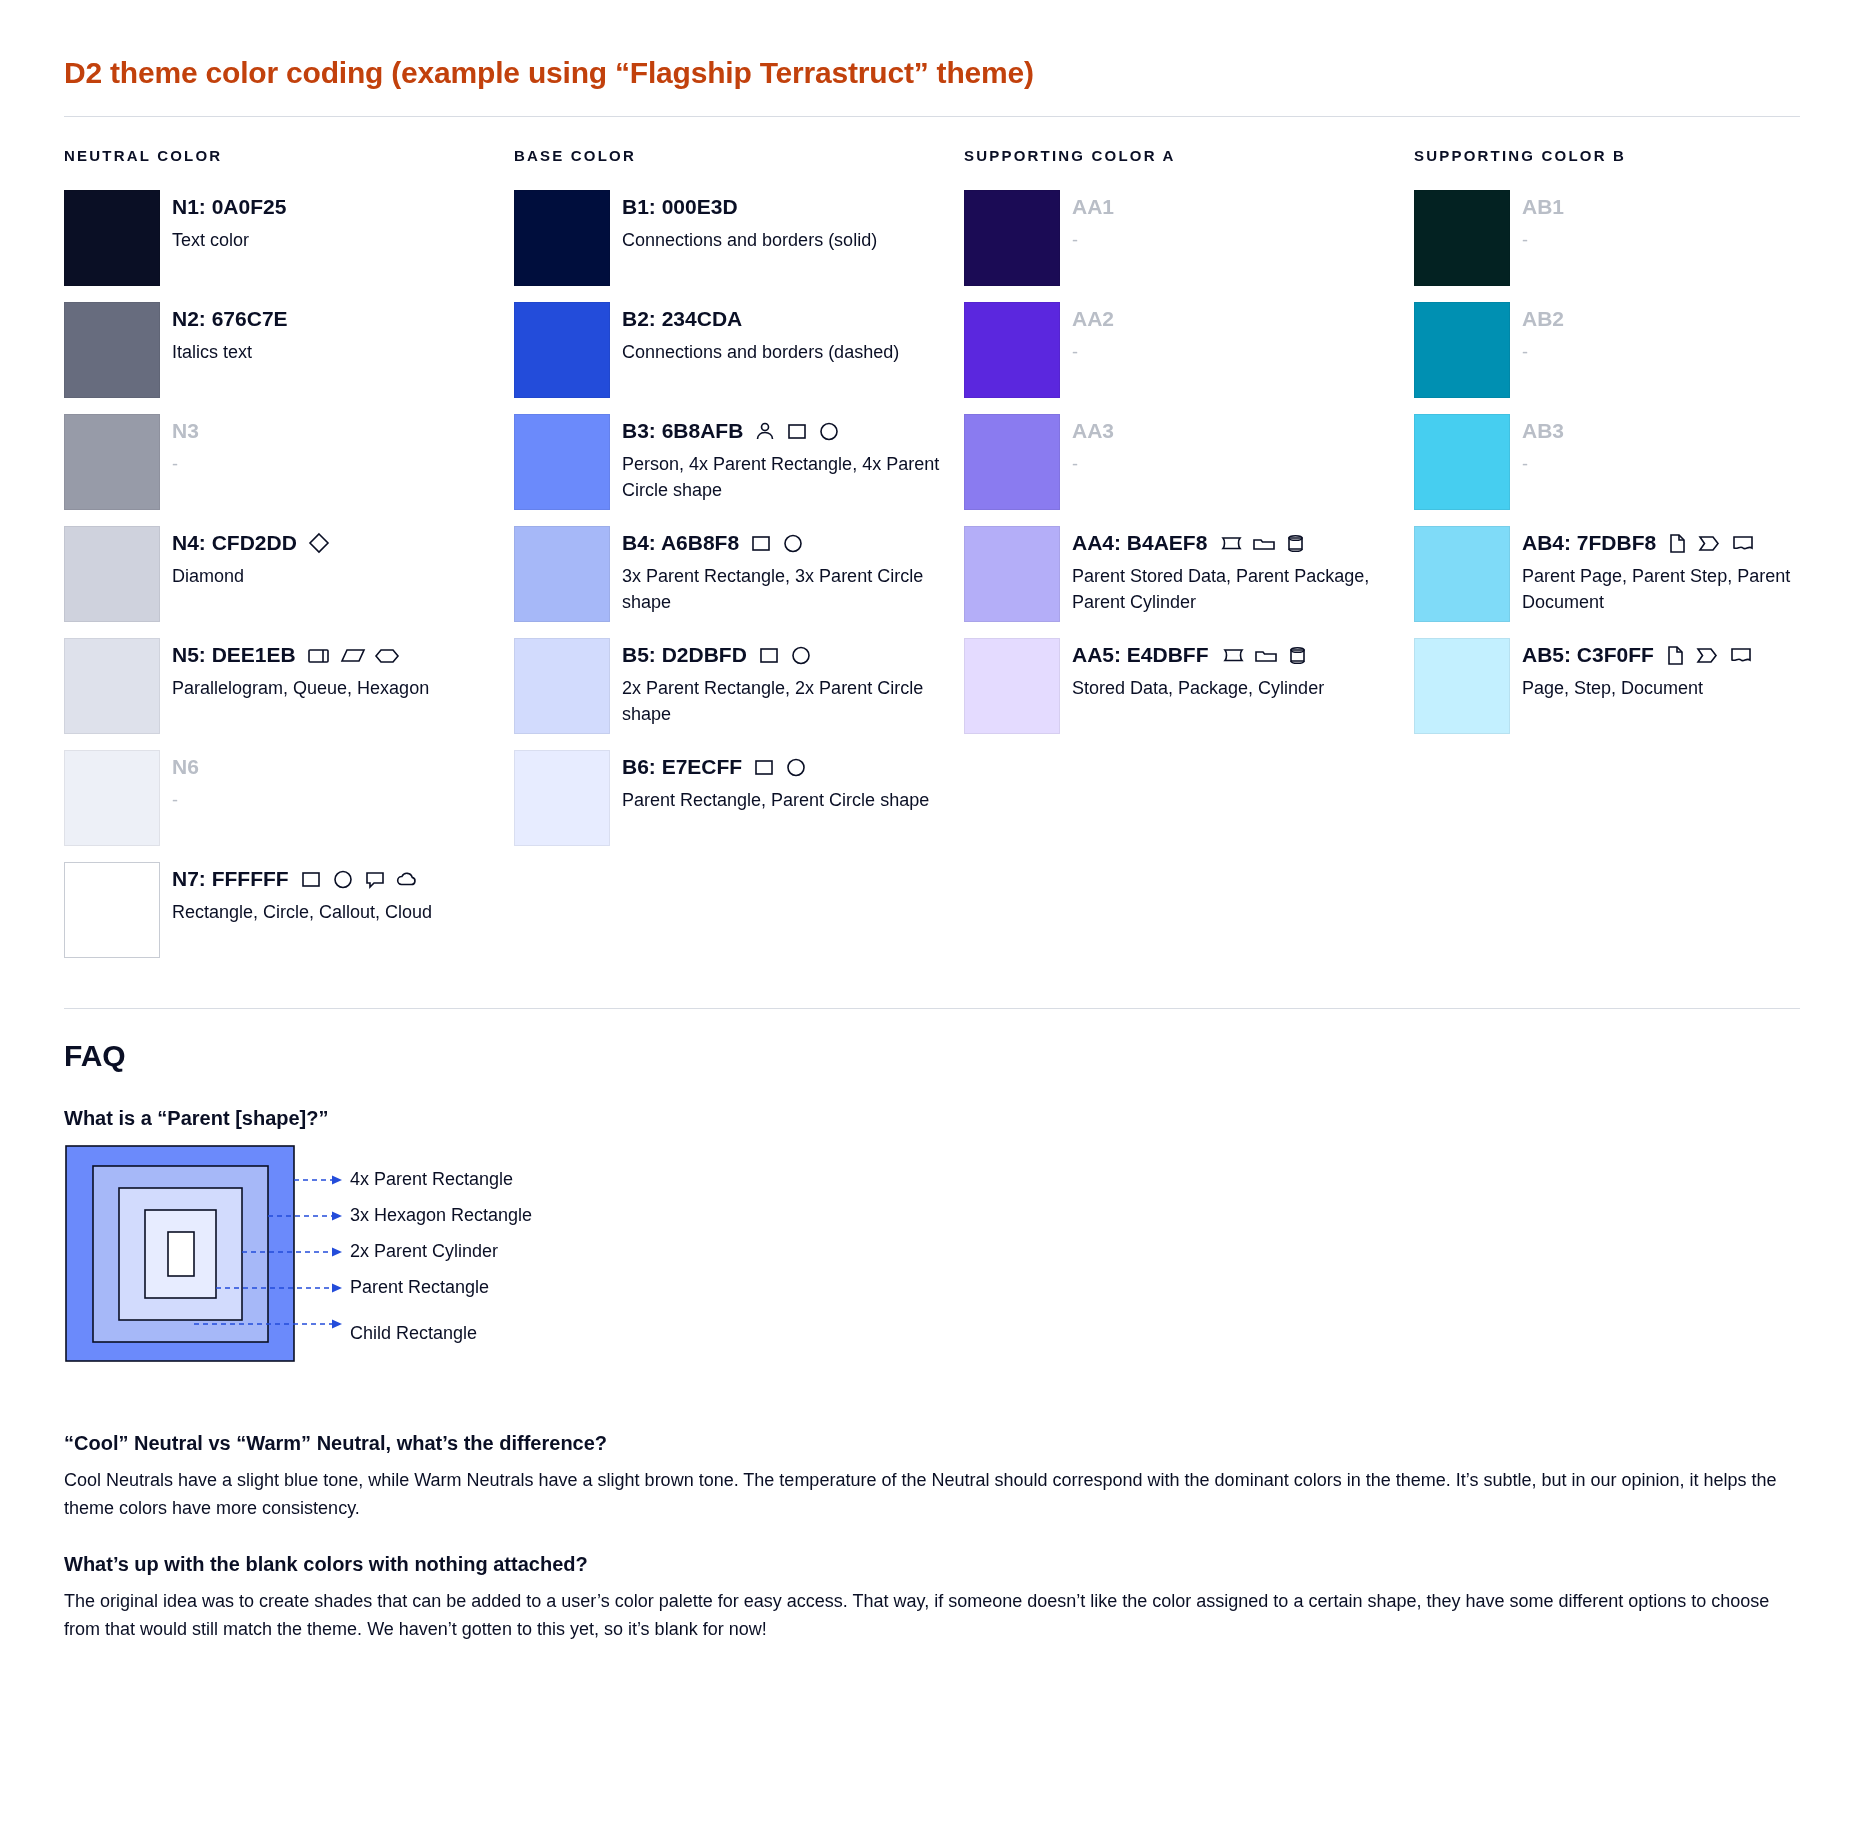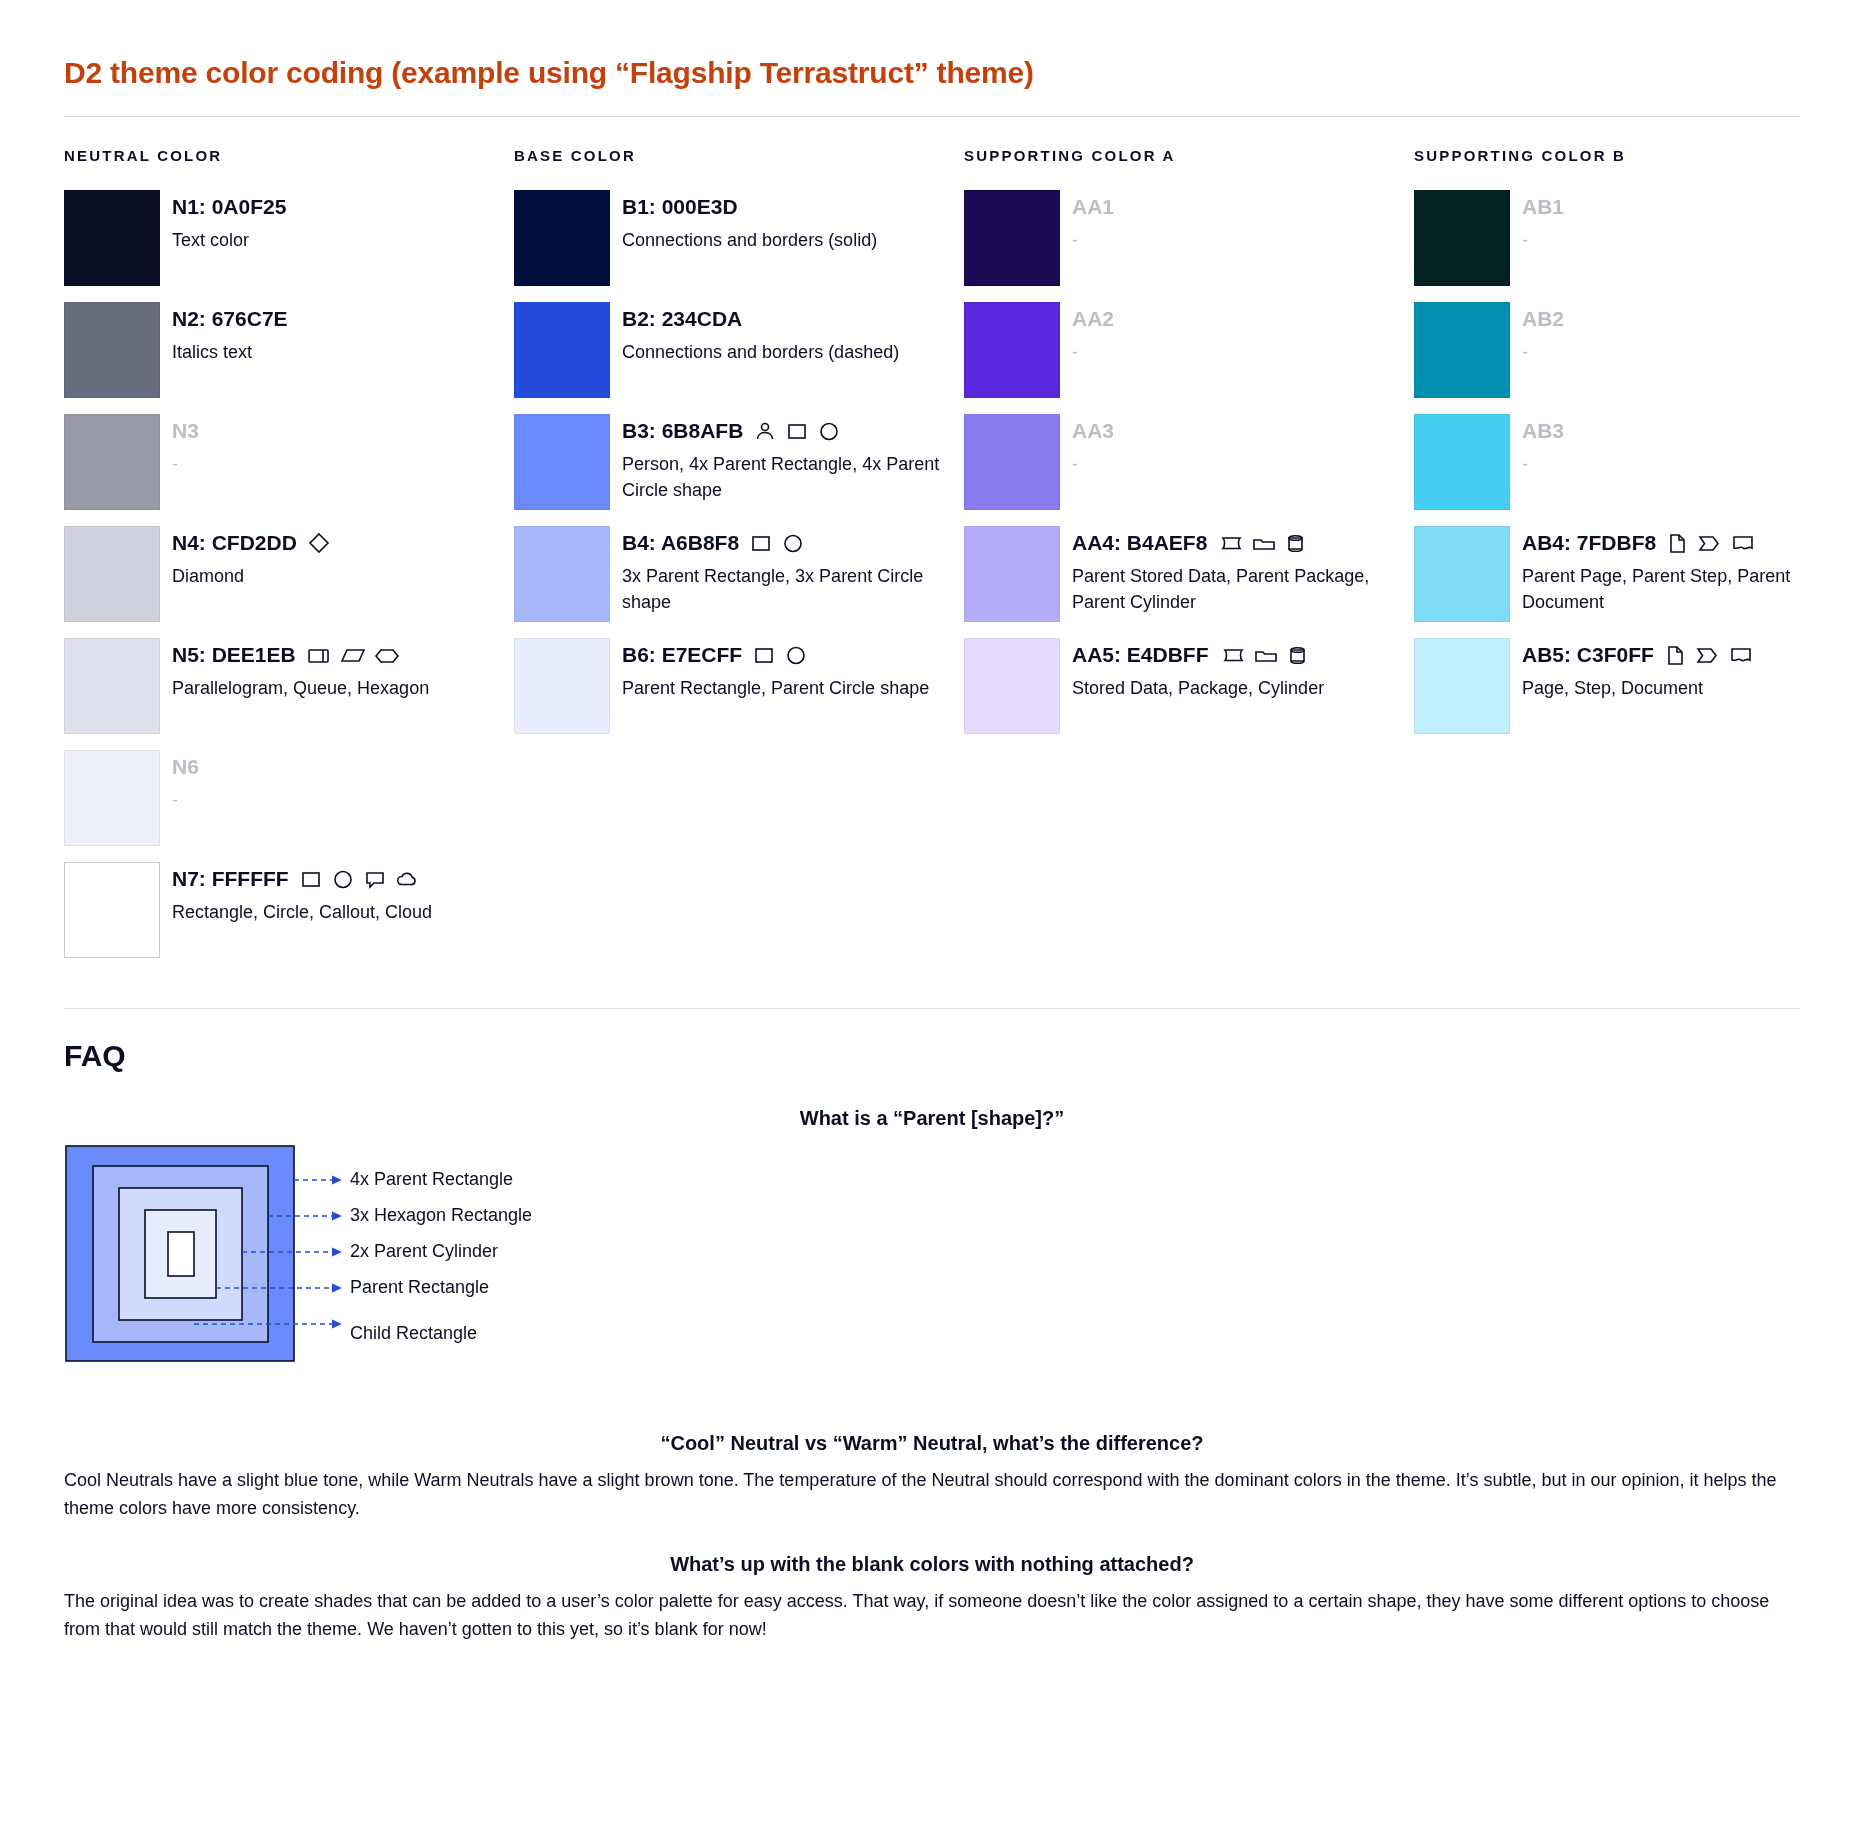--- a/index.html
+++ b/index.html
@@ -87,21 +87,20 @@
     font-size: 30px;
     font-weight: bold;
     margin: 0 0 34px 0;
     color: #0A0F25;
   }
   .q {
     font-size: 20px;
     font-weight: bold;
     margin: 0 0 12px 0;
     color: #0A0F25;
-    text-align: center;
   }
   .a {
     font-size: 18px;
     line-height: 1.55;
     margin: 0 0 30px 0;
     color: #0A0F25;
     max-width: 1760px;
   }
   .nest-wrap { margin: 10px 0 40px 0; position: relative; }
   .legend-label {
@@ -292,20 +291,41 @@
                   </svg>
                 </span>
                 <span>
                   <svg width="24" height="24" viewBox="0 0 24 24">
                     <circle cx="12" cy="12.5" r="8" stroke="#0A0F25" stroke-width="1.6" fill="none"></circle>
                   </svg>
                 </span>
               </span>
             </div>
             <div class="sw-desc">3x Parent Rectangle, 3x Parent Circle shape</div>
+          </div>
+        </div>
+        <div class="swatch-row">
+          <div class="swatch" style="background: rgb(210, 219, 253);"></div>
+          <div class="sw-text">
+            <div class="sw-title">
+              <span>B5: D2DBFD</span>
+              <span class="icons">
+                <span>
+                  <svg width="24" height="24" viewBox="0 0 24 24">
+                    <rect x="4" y="6" width="16" height="13" stroke="#0A0F25" stroke-width="1.6" fill="none"></rect>
+                  </svg>
+                </span>
+                <span>
+                  <svg width="24" height="24" viewBox="0 0 24 24">
+                    <circle cx="12" cy="12.5" r="8" stroke="#0A0F25" stroke-width="1.6" fill="none"></circle>
+                  </svg>
+                </span>
+              </span>
+            </div>
+            <div class="sw-desc">2x Parent Rectangle, 2x Parent Circle shape</div>
           </div>
         </div>
         <div class="swatch-row">
           <div class="swatch" style="background: rgb(231, 236, 255);"></div>
           <div class="sw-text">
             <div class="sw-title">
               <span>B6: E7ECFF</span>
               <span class="icons">
                 <span>
                   <svg width="24" height="24" viewBox="0 0 24 24">

